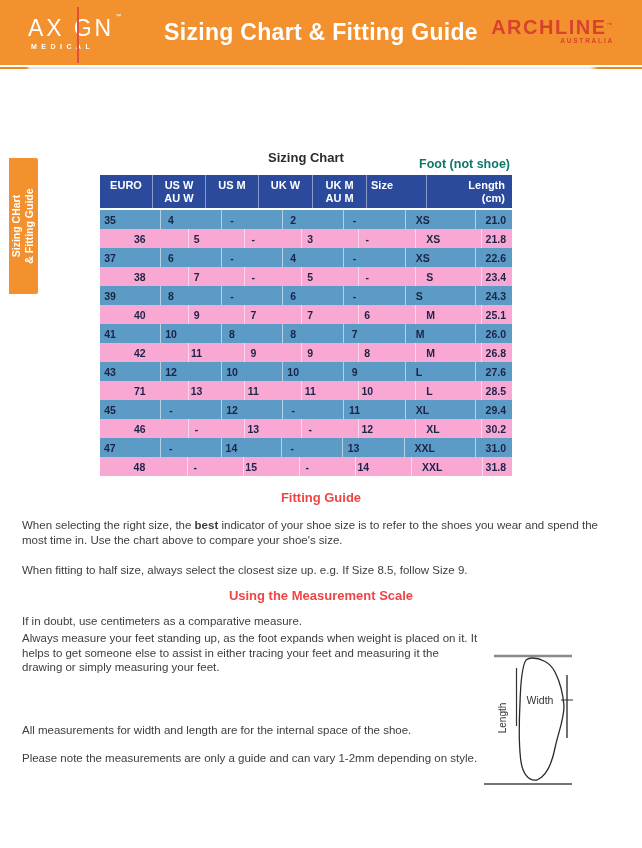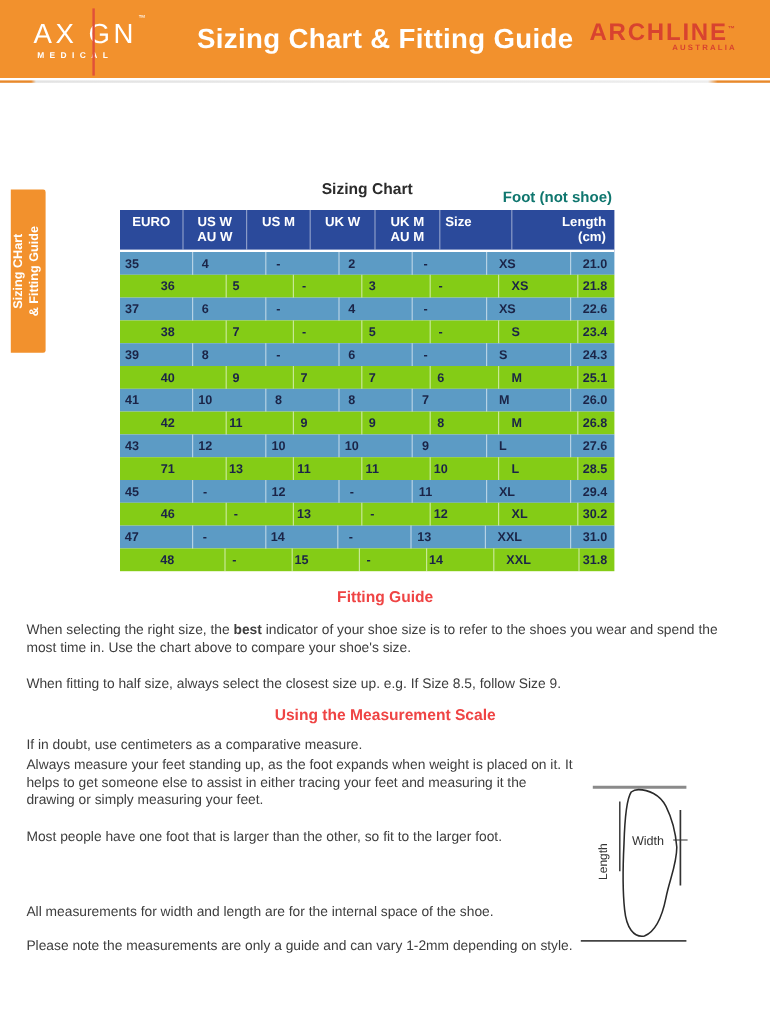--- a/index.html
+++ b/index.html
@@ -40,21 +40,21 @@
     font-weight:bold; font-size:13px; color:#2b2b2b; }
   .foot-note { position:absolute; right:2px; top:11px; font-weight:bold; font-size:12.5px; color:#0f766e; }
   .table { position:absolute; left:0; top:29px; width:412px; }
   .thead { display:flex; width:412px; height:35px; background:#2B4A9B; color:#fff;
     font-weight:bold; font-size:11px; border-bottom:2px solid #fff; }
   .th { display:flex; flex-direction:column; justify-content:flex-start; align-items:center;
     padding-top:4px; line-height:13px; }
   .th + .th { border-left:1px solid rgba(255,255,255,0.45); }
   .trow { display:flex; width:412px; height:19px; color:#1B2447; font-size:10.5px; font-weight:bold;gap:40px; }
   .teal { background:#5C9BC5; }
-  .peri { background:#84cc16;padding-left:32px; }
+  .peri { background:#f9a8d4;padding-left:32px; }
   .td { display:flex; align-items:center; justify-content:center; }
   .td + .td { border-left:1px solid rgba(255,255,255,0.55); }
   .c0 { width:52px; } .c1 { width:53px; } .c2 { width:53px; }
   .c3 { width:54px; } .c4 { width:54px; } .c5 { width:60px; } .c6 { width:86px; }
   .th.c5 { align-items:flex-start; padding-left:4px; }
   .td.c5 { justify-content:flex-start; padding-left:10px; }
   .th.c6 { align-items:flex-end; padding-right:7px; }
   .td.c6 { justify-content:flex-end; padding-right:6px; }
 
   
@@ -268,21 +268,20 @@
   </div>
 </div>
 
 <div class="content">
   <div class="h-center">Fitting Guide</div>
   <p class="p1"><span>When selecting the right size, the </span><span class="bold">best</span><span> indicator of your shoe size is to refer to the shoes you wear and spend the most time in. Use the chart above to compare your shoe's size.</span></p>
   <p class="p2">When fitting to half size, always select the closest size up. e.g. If Size 8.5, follow Size 9.</p>
   <div class="h-center h2">Using the Measurement Scale</div>
   <p class="p3">If in doubt, use centimeters as a comparative measure.</p>
   <p class="p4">Always measure your feet standing up, as the foot expands when weight is placed on it. It helps to get someone else to assist in either tracing your feet and measuring it the drawing or simply measuring your feet.</p>
-  <p class="p5">Most people have one foot that is larger than the other, so fit to the larger foot.</p>
   <p class="p6">All measurements for width and length are for the internal space of the shoe.</p>
   <p class="p7">Please note the measurements are only a guide and can vary 1-2mm depending on style.</p>
 </div>
 
 <svg class="diagram" viewBox="0 0 112 145">
   <line x1="14" y1="8" x2="92" y2="8" stroke="#8a8a8a" stroke-width="2.5"></line>
   <line x1="4" y1="136" x2="92" y2="136" stroke="#444" stroke-width="1.5"></line>
   <path d="M 52 10 C 60 10 70 14 75 24 C 79 32 83 45 84 58 C 84 72 78 85 75 100 C 72 115 67 128 57 132 C 48 133.5 42 125 40.5 110 C 39 96 39 75 40 55 C 40.5 38 42 18 46 12 C 48 10.5 50 10 52 10 Z" fill="#ffffff" stroke="#2a2a2a" stroke-width="1.3"></path>
   <line x1="36.5" y1="20" x2="36.5" y2="78" stroke="#333" stroke-width="1.2"></line>
   <line x1="87" y1="27" x2="87" y2="90" stroke="#333" stroke-width="1.4"></line>

